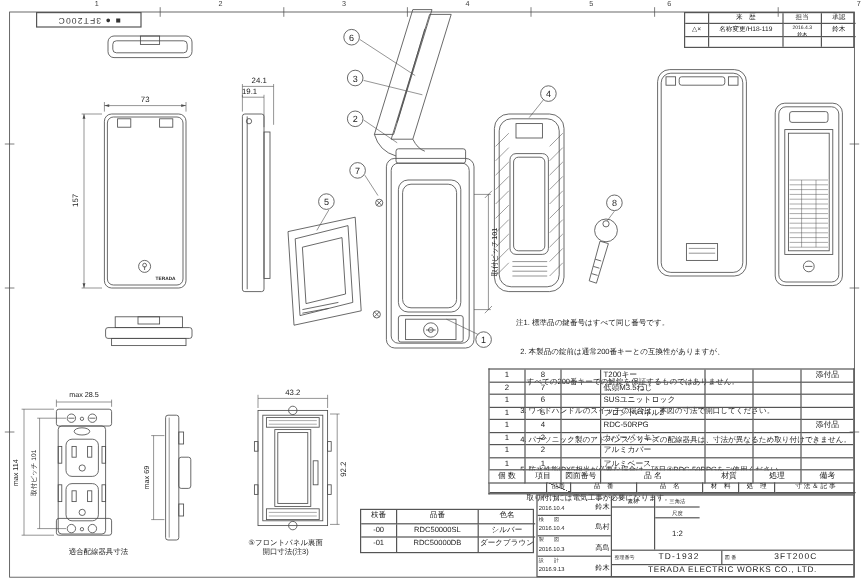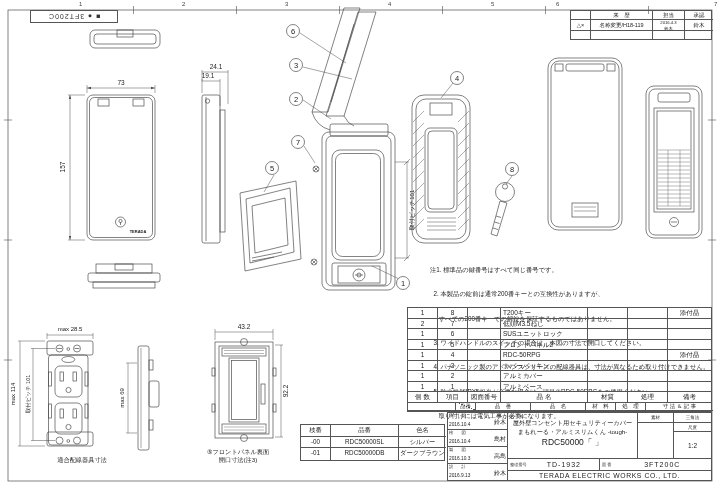--- a/index.html
+++ b/index.html
@@ -480,26 +480,20 @@
       <div class="sg">
         <div class="lbl">設　計</div>
         <div class="val">
             <span class="date">2016.9.13</span>
             <span class="name">鈴木</span>
           </div>
       </div>
     </div>
     <div class="tb-main">
       <div class="tb-r1">
-        <div class="prod">
-          <span class="nlabel">名 称</span>
-          <div class="l1">屋外壁コンセント用セキュリティーカバー</div>
-          <div class="l2">まもれーる・アルミスリムくん -tough-</div>
-          <div class="l3">RDC50000「 」</div>
-        </div>
         <div class="matcell">
           <div class="lbl">素材</div>
         </div>
         <div class="projcell">
           <div class="p1">三角法</div>
           <div class="p2">尺度</div>
           <div class="p3">1:2</div>
         </div>
       </div>
       <div class="tb-r2">

